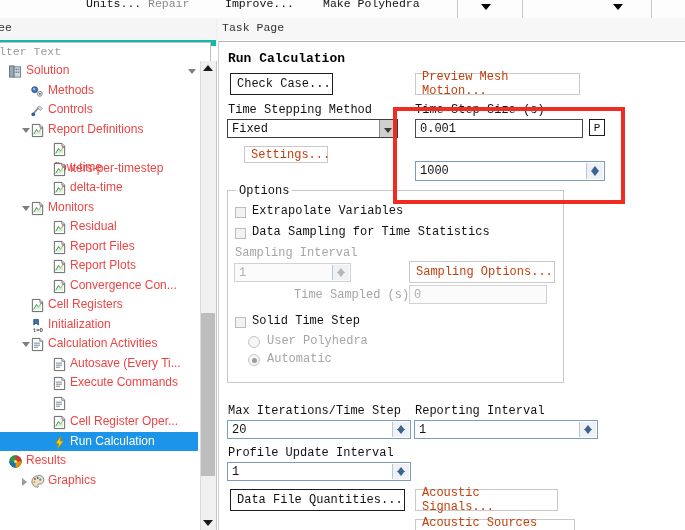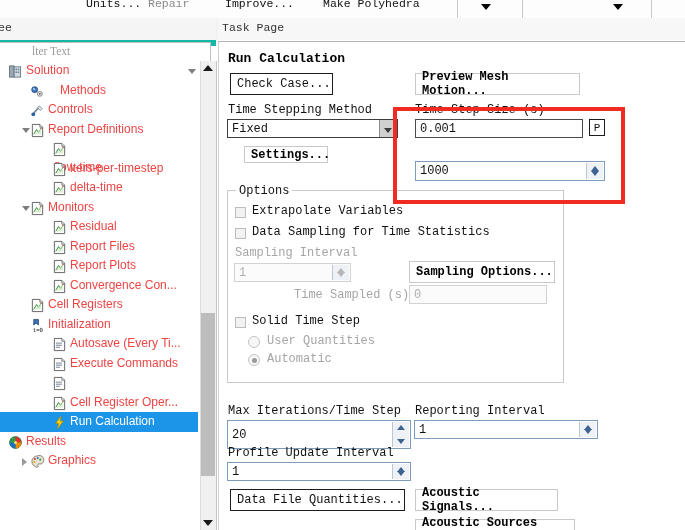--- a/index.html
+++ b/index.html
@@ -32,21 +32,21 @@
   .hdr-tree span{position:absolute;left:-2px;top:3px;
     font-family:"Liberation Mono", monospace;font-size:11.5px;color:#333;}
   .hdr-task{position:absolute;left:218px;top:18px;width:467px;height:22px;background:#f7f7f7;}
   .hdr-task span{position:absolute;left:4px;top:3px;
     font-family:"Liberation Mono", monospace;font-size:11.5px;color:#333;}
 
   
   .filterbox{position:absolute;left:-4px;top:42px;width:213px;height:18px;
     background:#fff;border:1px solid #bfbfbf;}
   .filterbox span{position:absolute;left:2px;top:2px;
-    font-family:Liberation Serif, serif;font-size:11.5px;color:#9a9a9a;padding-left:33px;}
+    font-family:Liberation Mono, monospace;font-size:11.5px;color:#9a9a9a;}
 
   
   .treepanel{position:absolute;left:0;top:61px;width:216px;height:469px;
     background:#fff;border-right:1px solid #c6c6c6;overflow:hidden;}
   .tree{position:absolute;left:0;top:0;width:198px;}
   .trow{position:relative;height:19.5px;white-space:nowrap;}
   .trow .lbl{position:absolute;top:2px;font-size:12px;color:#ef4444;
      font-family:"Liberation Sans", sans-serif;letter-spacing:0px;}
   .trow.sel{background:#1c94e8;}
   .trow.sel .lbl{color:#ffffff;}
@@ -71,21 +71,21 @@
      font-family:"Liberation Mono", monospace;}
   .ttl{position:absolute;left:9px;top:9px;font-size:13px;font-weight:bold;color:#000;
      font-family:"Liberation Mono", monospace;}
 
   .lab{position:absolute;font-family:"Liberation Mono", monospace;font-size:12px;color:#111;white-space:nowrap;}
   .lab.dim{color:#a5a5a5;}
 
   .btn{position:absolute;box-sizing:border-box;background:#fff;border:1px solid #1d1d1d;
     font-family:"Liberation Mono", monospace;font-size:12px;color:#111;
     display:flex;align-items:center;padding-left:6px;}
-  .btn.dis{border:1px solid #c9c9c9;color:#000000;background:#fff;font-weight:bold;}
+  .btn.dis{border:1px solid #c9c9c9;color:#c2410c;background:#fff;}
 
   .inp{position:absolute;box-sizing:border-box;background:#fff;border:1px solid #7c9bbd;
     font-family:"Liberation Mono", monospace;font-size:12px;color:#111;
     display:flex;align-items:center;padding-left:4px;}
   .inp.dis{border:1px solid #d2d2d2;color:#b0b0b0;background:#fbfbfb;}
   .inp.dk{border:1px solid #4a4a4a;}
 
   .combo{position:absolute;box-sizing:border-box;background:#fff;border:1px solid #3c3c3c;
     font-family:"Liberation Mono", monospace;font-size:12px;color:#111;
     display:flex;align-items:center;padding-left:4px;}
@@ -165,21 +165,21 @@
             </svg></span>
           <span class="lbl" style="left: 26px;">Solution</span>
         </div>
         <div class="trow" style="top: 0px;">
           <span class="ico" style="left: 30px;"><svg viewBox="0 0 16 16" width="15" height="15">
               <circle cx="5" cy="6" r="3.2" fill="#3f79c6" stroke="#23456f" stroke-width="0.8"></circle>
               <circle cx="4.3" cy="5.3" r="0.9" fill="#fff"></circle>
               <circle cx="10.5" cy="10.5" r="2.6" fill="#e8e8e8" stroke="#6a6a6a" stroke-width="0.8"></circle>
               <circle cx="10.5" cy="10.5" r="0.9" fill="#444"></circle>
             </svg></span>
-          <span class="lbl" style="left: 60px;">Methods</span>
+          <span class="lbl" style="left: 48px;">Methods</span>
         </div>
         <div class="trow" style="top: 0px;">
           <span class="ico" style="left: 30px;"><svg viewBox="0 0 16 16" width="15" height="15">
               <path d="M3 12 L10 4" stroke="#7b8b99" stroke-width="2"></path>
               <path d="M10 3 L13 6 L11 8 L8 5 Z" fill="#d8dee4" stroke="#6a7a88" stroke-width="0.7"></path>
               <circle cx="3.5" cy="12" r="2" fill="#2a5fa5"></circle>
             </svg></span>
           <span class="lbl" style="left: 48px;">Controls</span>
         </div>
         <div class="trow" style="top: 0px;">
@@ -283,20 +283,31 @@
               <path d="M11.6 4.8 l1.2 1.4 l-1.7 0.3 z" fill="#d13b2a"></path>
             </svg></span>
           <span class="lbl" style="left: 48px;">Cell Registers</span>
         </div>
         <div class="trow" style="top: 0px;">
           <span class="ico" style="left: 30px;"><svg viewBox="0 0 16 16" width="15" height="15">
               <path d="M4 1.5 h5 v6 l-2.5 -2 l-2.5 2 z" fill="#3f6fb5" stroke="#25446e" stroke-width="0.8"></path>
               <text x="3" y="15" font-size="6" fill="#111" font-family="monospace">t=0</text>
             </svg></span>
           <span class="lbl" style="left: 48px;">Initialization</span>
+        </div>
+        <div class="trow" style="top: 0px;">
+          <div class="twist open" style="left: 22px;"></div>
+          <span class="ico" style="left: 30px;"><svg viewBox="0 0 16 16" width="15" height="15">
+              <path d="M2.5 1.5 h8 l3 3 v10 h-11 z" fill="#fdfdfd" stroke="#4d4d4d" stroke-width="0.9"></path>
+              <path d="M10.5 1.5 v3 h3" fill="#dfe6ee" stroke="#4d4d4d" stroke-width="0.7"></path>
+              <rect x="4.2" y="6" width="6.4" height="1.1" fill="#7c8e9e"></rect>
+              <rect x="4.2" y="8.2" width="6.4" height="1.1" fill="#7c8e9e"></rect>
+              <rect x="4.2" y="10.4" width="4.4" height="1.1" fill="#7c8e9e"></rect>
+            </svg></span>
+          <span class="lbl" style="left: 48px;">Calculation Activities</span>
         </div>
         <div class="trow" style="top: 0px;">
           <span class="ico" style="left: 52px;"><svg viewBox="0 0 16 16" width="15" height="15">
               <path d="M2.5 1.5 h8 l3 3 v10 h-11 z" fill="#fdfdfd" stroke="#4d4d4d" stroke-width="0.9"></path>
               <path d="M10.5 1.5 v3 h3" fill="#dfe6ee" stroke="#4d4d4d" stroke-width="0.7"></path>
               <rect x="4.2" y="6" width="6.4" height="1.1" fill="#7c8e9e"></rect>
               <rect x="4.2" y="8.2" width="6.4" height="1.1" fill="#7c8e9e"></rect>
               <rect x="4.2" y="10.4" width="4.4" height="1.1" fill="#7c8e9e"></rect>
             </svg></span>
           <span class="lbl" style="left: 70px;">Autosave (Every Ti...</span>
@@ -410,27 +421,27 @@
 
     <div class="lab dim" style="left:75px;top:246px;">Time Sampled (s)</div>
     <div class="inp dis" style="left:190px;top:243px;width:138px;height:19px;">
       <span>0</span>
     </div>
 
     <div class="chk" style="left:16px;top:275px;"></div>
     <div class="lab" style="left:33px;top:272px;">Solid Time Step</div>
 
     <div class="rad" style="left:29px;top:294px;"></div>
-    <div class="lab dim" style="left:48px;top:292px;">User Quantities</div>
+    <div class="lab dim" style="left:48px;top:292px;">User Polyhedra</div>
 
     <div class="rad on" style="left:29px;top:312px;"></div>
     <div class="lab dim" style="left:48px;top:310px;">Automatic</div>
 
     <div class="lab" style="left:9px;top:362px;">Max Iterations/Time Step</div>
-    <div class="inp" style="left:8px;top:378px;width:184px;height:29px;">
+    <div class="inp" style="left:8px;top:378px;width:184px;height:19px;">
       <span>20</span>
       <span class="spin"></span>
     </div>
 
     <div class="lab" style="left:196px;top:362px;">Reporting Interval</div>
     <div class="inp" style="left:195px;top:378px;width:184px;height:19px;">
       <span>1</span>
       <span class="spin"></span>
     </div>
 

